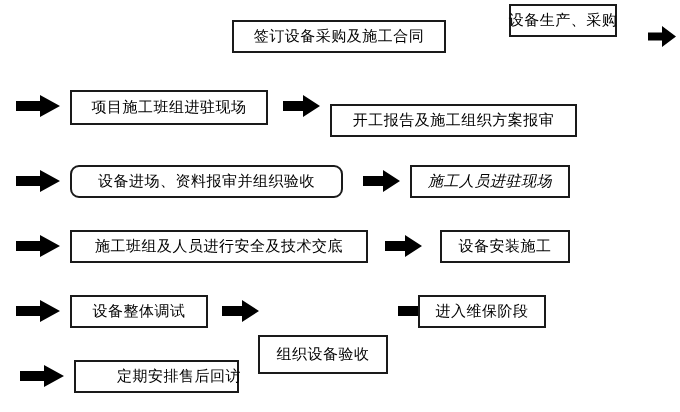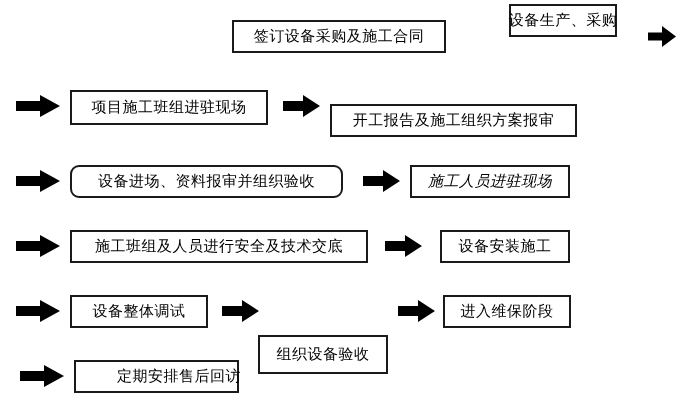--- a/index.html
+++ b/index.html
@@ -143,21 +143,21 @@
   <div class="node" style="left:258px; top:295px; width:130px; height:39px;margin-top:40px;">
     <span class="node-label">组织设备验收</span>
   </div>
 
   <span class="arrow" style="left:398px; top:300px; width:37px; height:22px;">
     <svg viewBox="0 0 37 22" preserveAspectRatio="none">
       <polygon points="0,6 20,6 20,0 37,11 20,22 20,16 0,16" fill="#000000"></polygon>
     </svg>
   </span>
 
-  <div class="node" style="left:443px; top:295px; width:128px; height:33px;">
+  <div class="node" style="left:418px; top:295px; width:128px; height:33px;">
     <span class="node-label">进入维保阶段</span>
   </div>
 
   <span class="arrow" style="left:20px; top:365px; width:44px; height:22px;">
     <svg viewBox="0 0 44 22" preserveAspectRatio="none">
       <polygon points="0,6 24,6 24,0 44,11 24,22 24,16 0,16" fill="#000000"></polygon>
     </svg>
   </span>
 
   <div class="node" style="left:74px; top:360px; width:165px; height:33px;padding-left:45px;">

